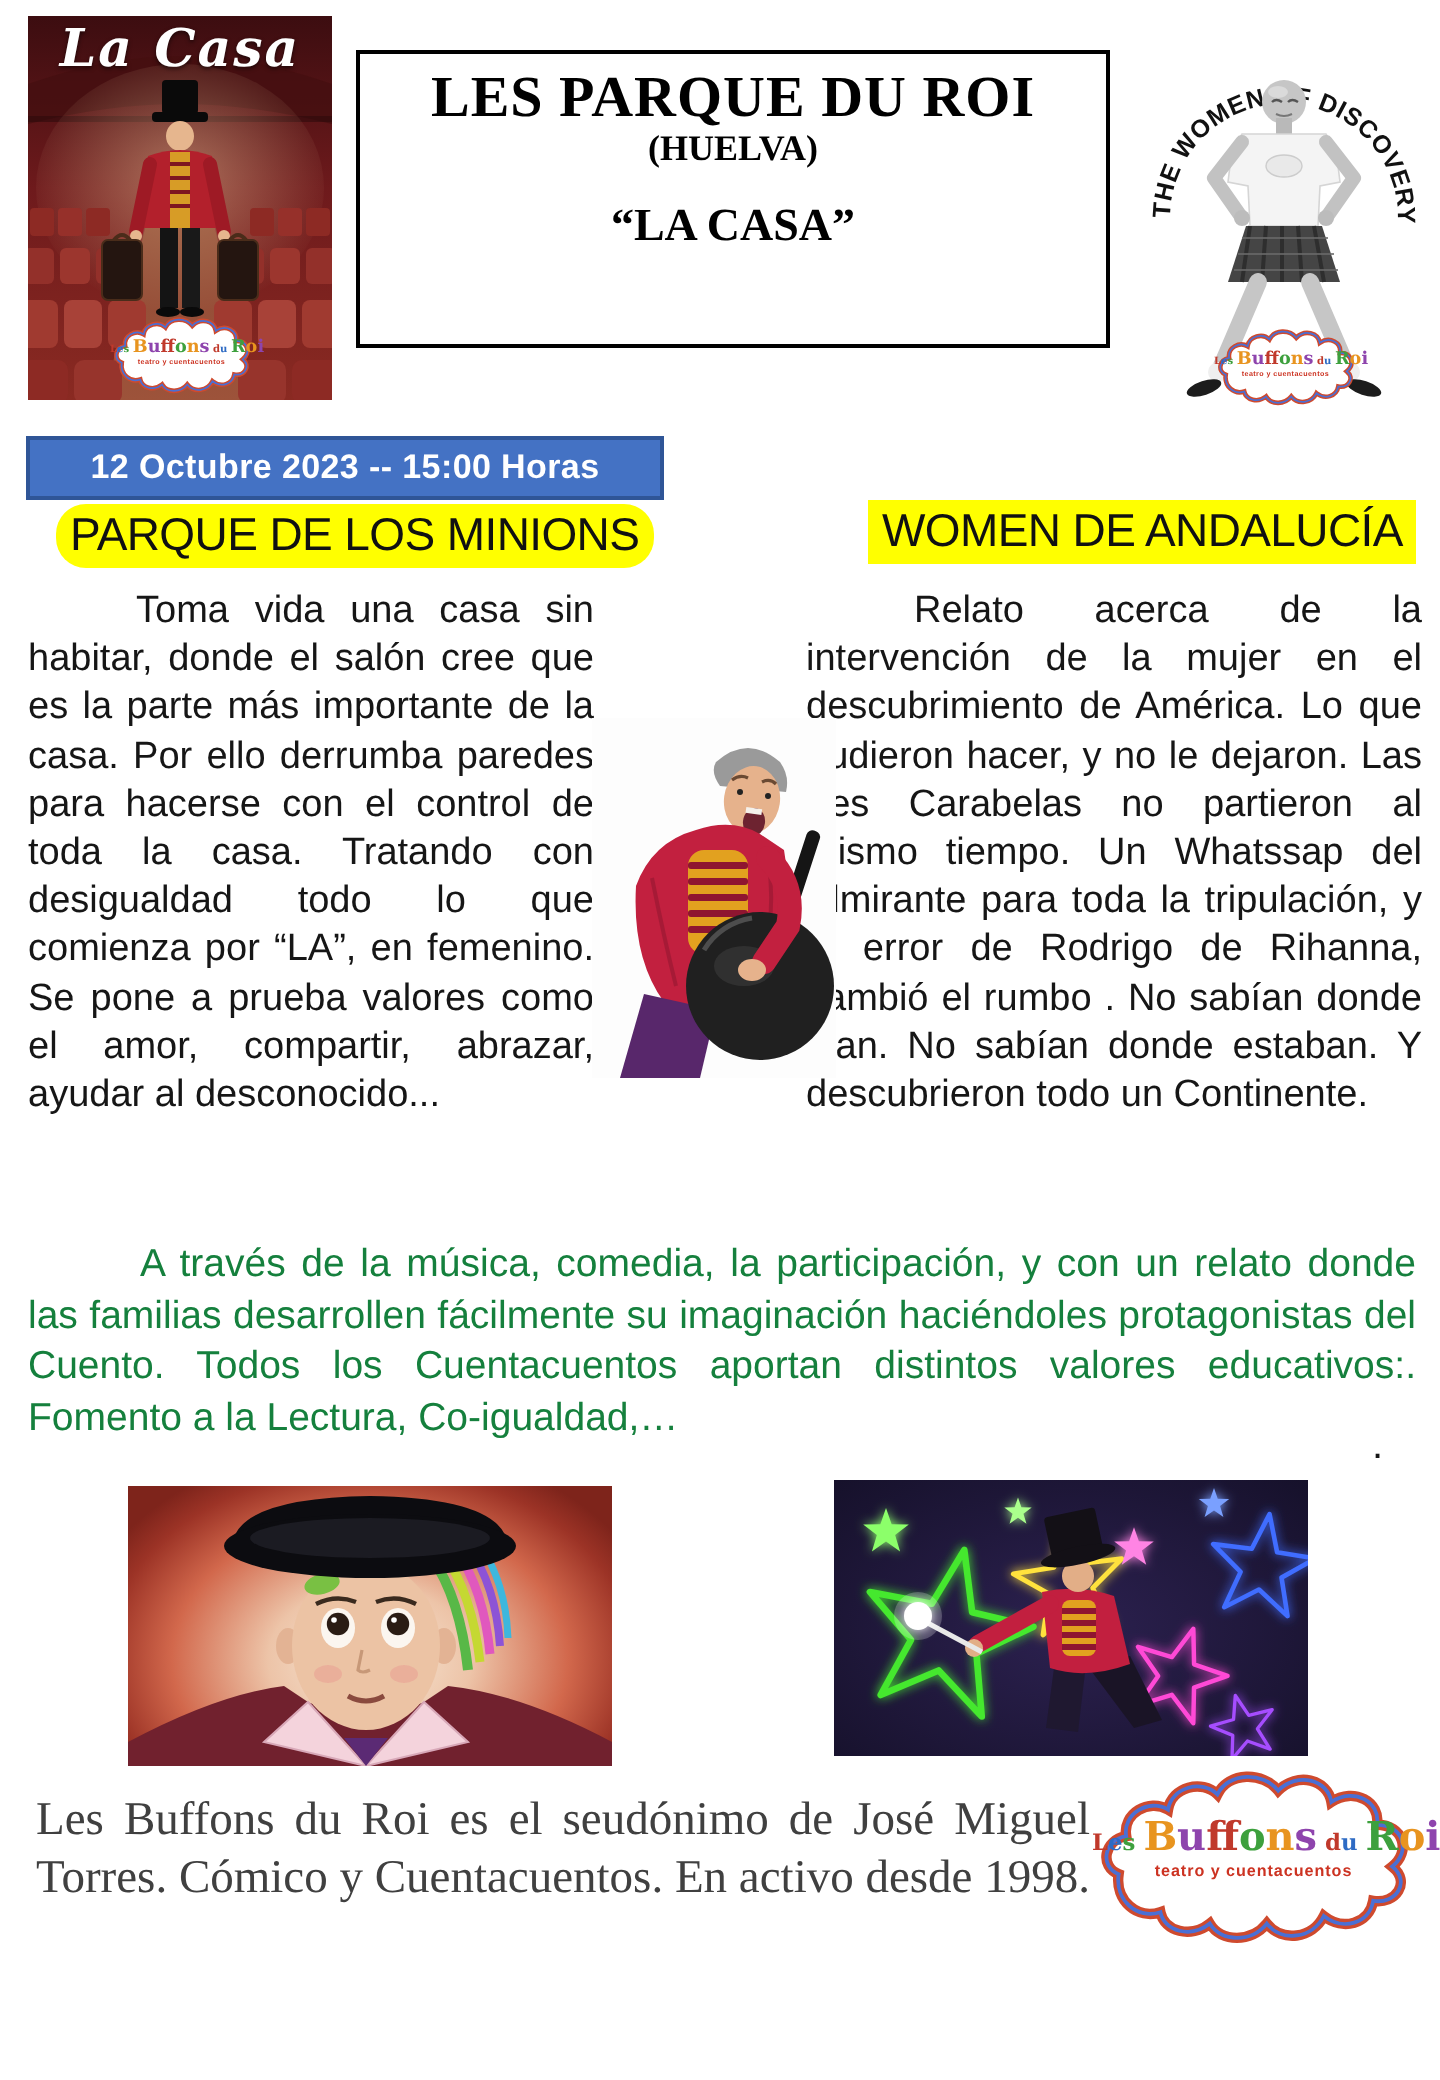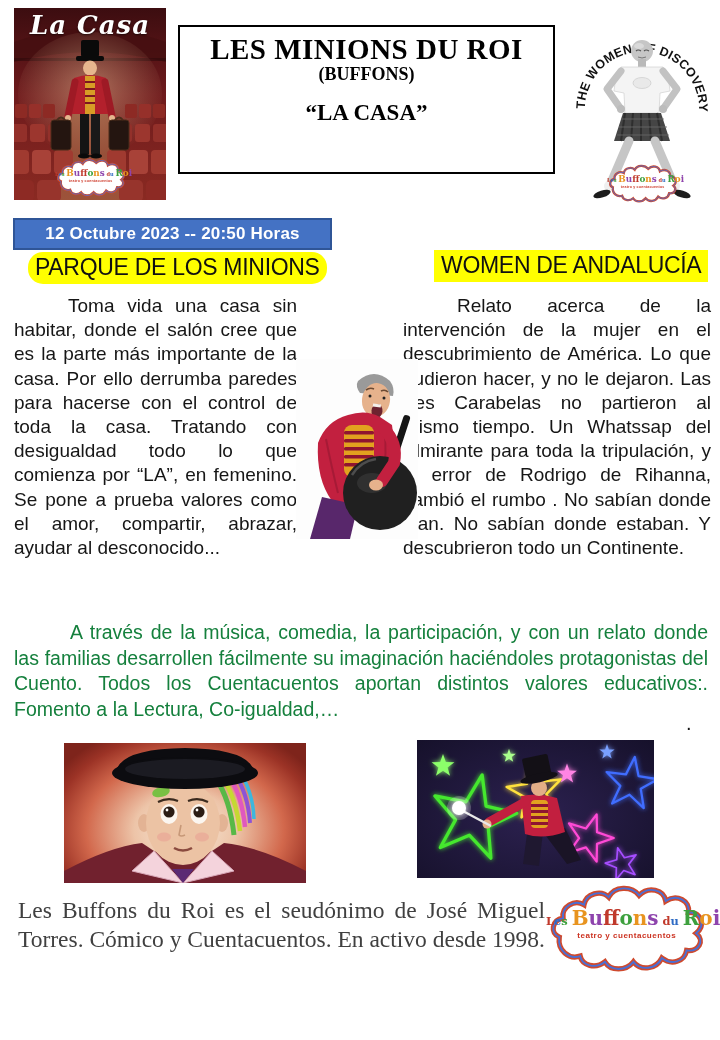--- a/index.html
+++ b/index.html
@@ -155,22 +155,22 @@
         </svg>
         <div class="logo-text">
           <div class="logo-name"><span class="logo-word logo-word-small"><span style="color: rgb(192, 57, 43);">L</span><span style="color: rgb(46, 107, 196);">e</span><span style="color: rgb(61, 160, 61);">s</span></span> <span class="logo-word"><span style="color: rgb(232, 148, 31);">B</span><span style="color: rgb(142, 68, 173);">u</span><span style="color: rgb(192, 57, 43);">f</span><span style="color: rgb(46, 107, 196);">f</span><span style="color: rgb(61, 160, 61);">o</span><span style="color: rgb(232, 148, 31);">n</span><span style="color: rgb(142, 68, 173);">s</span></span> <span class="logo-word logo-word-small"><span style="color: rgb(192, 57, 43);">d</span><span style="color: rgb(46, 107, 196);">u</span></span> <span class="logo-word"><span style="color: rgb(61, 160, 61);">R</span><span style="color: rgb(232, 148, 31);">o</span><span style="color: rgb(142, 68, 173);">i</span></span></div>
           <div class="logo-tagline">teatro y cuentacuentos</div>
         </div>
       </div>
     </div>
   </div>
 
   <div class="abs title-box">
-    <div class="tb1">LES MINIONS DU ROI</div>
-    <div class="tb2">(BUFFONS)</div>
+    <div class="tb1">LES PARQUE DU ROI</div>
+    <div class="tb2">(HUELVA)</div>
     <div class="tb3">“LA CASA”</div>
   </div>
 
   <div class="abs poster-women">
     <svg viewBox="0 0 142 200">
       <defs>
           <path id="arcw" d="M 14 104 A 57 57 0 0 1 128 104"></path>
         </defs>
       <text font-family="Liberation Sans, sans-serif" font-size="12.5" font-weight="bold" fill="#111" letter-spacing="0.3">
         <textPath href="#arcw">THE WOMEN OF DISCOVERY</textPath>
@@ -205,21 +205,21 @@
           <path d="M 14 58 C 4 54 6 40 18 38 C 16 26 30 18 40 24 C 42 12 58 8 66 16 C 72 4 90 4 98 14 C 108 4 124 8 126 20 C 138 12 152 20 150 32 C 164 32 168 46 158 54 C 168 62 160 74 148 72 C 146 84 132 88 122 80 C 116 92 100 94 92 84 C 84 94 68 94 62 84 C 52 92 38 88 36 78 C 24 82 12 72 14 58 Z" fill="none" stroke="#4a6fd4" stroke-width="2"></path>
         </svg>
         <div class="logo-text">
           <div class="logo-name"><span class="logo-word logo-word-small"><span style="color: rgb(192, 57, 43);">L</span><span style="color: rgb(46, 107, 196);">e</span><span style="color: rgb(61, 160, 61);">s</span></span> <span class="logo-word"><span style="color: rgb(232, 148, 31);">B</span><span style="color: rgb(142, 68, 173);">u</span><span style="color: rgb(192, 57, 43);">f</span><span style="color: rgb(46, 107, 196);">f</span><span style="color: rgb(61, 160, 61);">o</span><span style="color: rgb(232, 148, 31);">n</span><span style="color: rgb(142, 68, 173);">s</span></span> <span class="logo-word logo-word-small"><span style="color: rgb(192, 57, 43);">d</span><span style="color: rgb(46, 107, 196);">u</span></span> <span class="logo-word"><span style="color: rgb(61, 160, 61);">R</span><span style="color: rgb(232, 148, 31);">o</span><span style="color: rgb(142, 68, 173);">i</span></span></div>
           <div class="logo-tagline">teatro y cuentacuentos</div>
         </div>
       </div>
     </div>
   </div>
 
-  <div class="abs banner banner-left">12 Octubre  2023 -- 20:50  Horas</div>
+  <div class="abs banner banner-left">12 Octubre  2023 -- 15:00  Horas</div>
 
   <div class="abs venue venue-left">PARQUE DE LOS MINIONS</div>
   <div class="abs venue venue-right">WOMEN DE ANDALUCÍA</div>
 
   <div class="abs col col-left">Toma vida una casa sin habitar, donde el salón cree que es la parte más importante de la casa. Por ello derrumba paredes para hacerse con el control de toda la casa. Tratando con desigualdad todo lo que comienza por “LA”, en femenino. Se pone a prueba valores como el amor, compartir, abrazar, ayudar al desconocido...</div>
   <div class="abs col col-right">Relato acerca de la intervención de la mujer en el descubrimiento de América. Lo que pudieron hacer, y no le dejaron. Las tres Carabelas no partieron al mismo tiempo. Un Whatssap del Almirante para toda la tripulación, y el error de Rodrigo de Rihanna, cambió el rumbo . No sabían donde iban. No sabían donde estaban. Y descubrieron todo un Continente.</div>
 
   <div class="abs photo-center">
     <svg viewBox="0 0 122 180">
       <rect width="122" height="180" fill="#fdfdfd"></rect>

